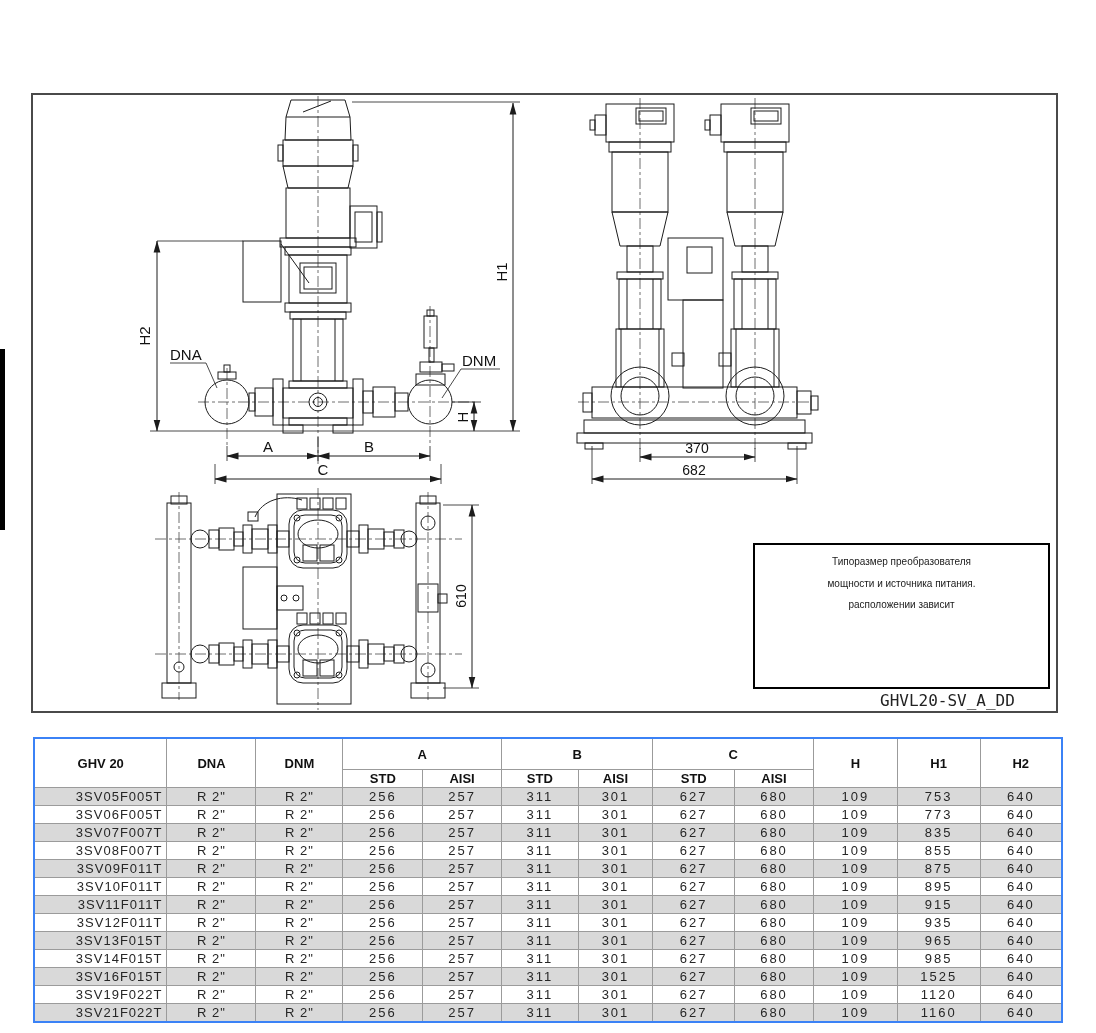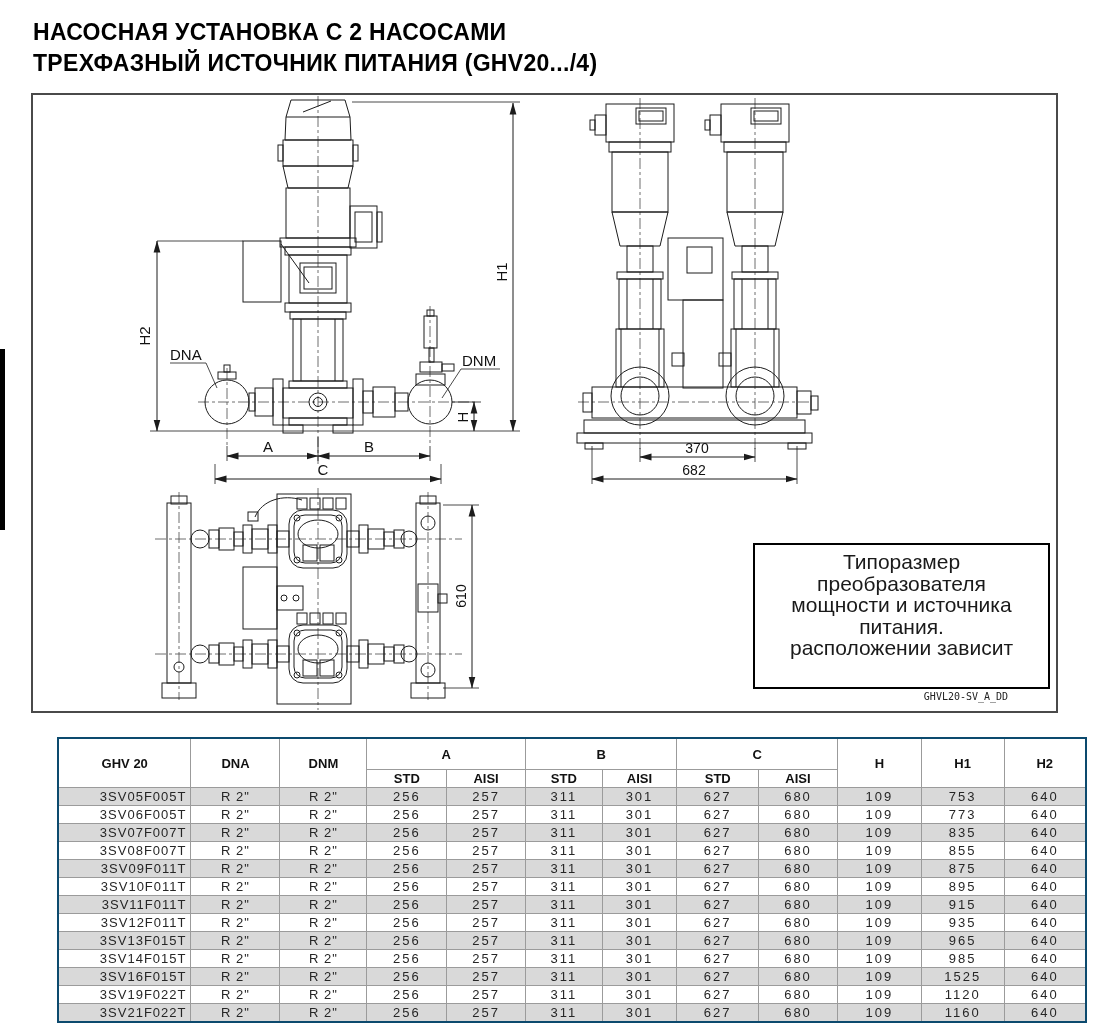--- a/index.html
+++ b/index.html
@@ -4,29 +4,29 @@
 <style>
   html,body{margin:0;padding:0;background:#fff;}
   .page{position:relative;width:1096px;height:1033px;background:#fff;overflow:hidden;
         font-family:"Liberation Sans",sans-serif;color:#111;}
   .title{position:absolute;left:33px;top:17px;font-size:23px;line-height:31px;
          font-weight:bold;letter-spacing:.3px;color:#000;white-space:nowrap;}
   .left-marker{position:absolute;left:0;top:349px;width:5px;height:181px;background:#000;}
   .frame{position:absolute;left:31px;top:93px;width:1023px;height:616px;border:2px solid #4a4a4a;}
   .dwg{position:absolute;left:0;top:0;width:1096px;height:1033px;}
   .note-box{position:absolute;left:753px;top:543px;width:273px;height:130px;border:2px solid #000;
-            padding:6px 10px;text-align:center;font-size:21px;line-height:21.5px;color:#1a1a1a;background:#fff;}
-  .caption{position:absolute;left:880px;top:691px;width:172px;text-align:center;
-           font-family:"DejaVu Sans Mono",monospace;font-size:10px;letter-spacing:0;color:#222;}
+            padding:6px 10px;text-align:center;font-size:10px;line-height:21.5px;color:#1a1a1a;background:#fff;}
+  .caption{position:absolute;left:880px;top:691px;width:172px;text-align:left;
+           font-family:"DejaVu Sans Mono",monospace;font-size:16px;letter-spacing:0;color:#222;}
   
   .spec{position:absolute;left:33px;top:737px;width:1030px;border-collapse:collapse;
         table-layout:fixed;font-family:"Liberation Sans",sans-serif;}
   .spec th,.spec td{border:1px solid #9b9b9b;padding:0 4px;text-align:center;vertical-align:middle;
         font-size:13px;color:#262626;overflow:hidden;white-space:nowrap;}
-  .spec{border:2px solid #0c4a6e;margin-left:24px;}
+  .spec{border:2px solid #3b82f6;}
   .spec thead th{font-weight:bold;color:#111;}
   .spec .hr1 th{height:30px;}
   .spec .hr2 th{height:17px;}
   .spec tbody td{height:17px;border-top:1px solid #6e6e6e;letter-spacing:2px;}
   .spec tbody td.model{text-align:right;padding-left:14px;letter-spacing:1px;}
   .spec tbody td.dn{letter-spacing:1px;}
   .spec tbody tr:nth-child(odd){background:#d9d9d9;}
   
   .k{stroke:#1c1c1c;stroke-width:1;fill:none;}
   .cl{stroke:#4a4a4a;stroke-width:.8;fill:none;stroke-dasharray:11 3 3 3;}
@@ -35,24 +35,20 @@
   .lb{font-family:"Liberation Sans",sans-serif;font-size:15px;fill:#111;}
   .lbs{font-family:"Liberation Sans",sans-serif;font-size:14px;fill:#111;}
 </style>
 </head>
 <body>
 
 <div class="page">
 
   <div class="left-marker"></div>
 
-  <div class="title">
-    <div>НАСОСНАЯ УСТАНОВКА С 2 НАСОСАМИ</div>
-    <div>ТРЕХФАЗНЫЙ ИСТОЧНИК ПИТАНИЯ (GHV20.../4)</div>
-  </div>
 
   <div class="frame"></div>
 
   <svg class="dwg" viewBox="0 0 1096 1033" xmlns="http://www.w3.org/2000/svg">
     <defs>
       <marker id="arr" viewBox="0 0 12 8" markerWidth="12" markerHeight="8" refX="11.5" refY="4" orient="auto-start-reverse" markerUnits="userSpaceOnUse">
         <path d="M12 4 L0 0.6 L0 7.4 Z" fill="#1c1c1c"></path>
       </marker>
       <pattern id="fins" width="4" height="6" patternUnits="userSpaceOnUse">
         <path d="M1.5 0 V6" stroke="#1c1c1c" stroke-width="0.7"></path>

